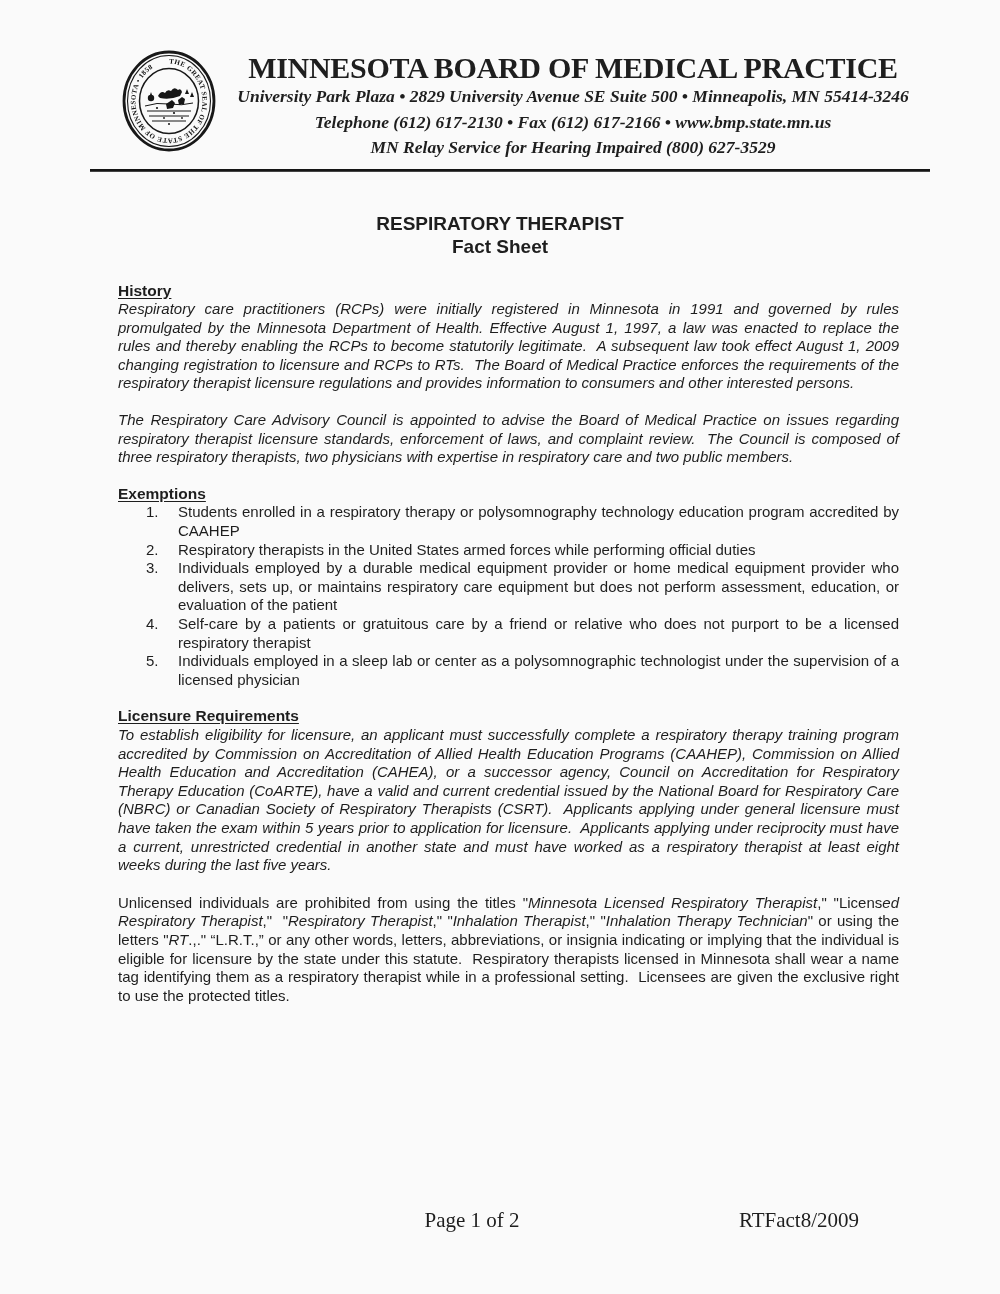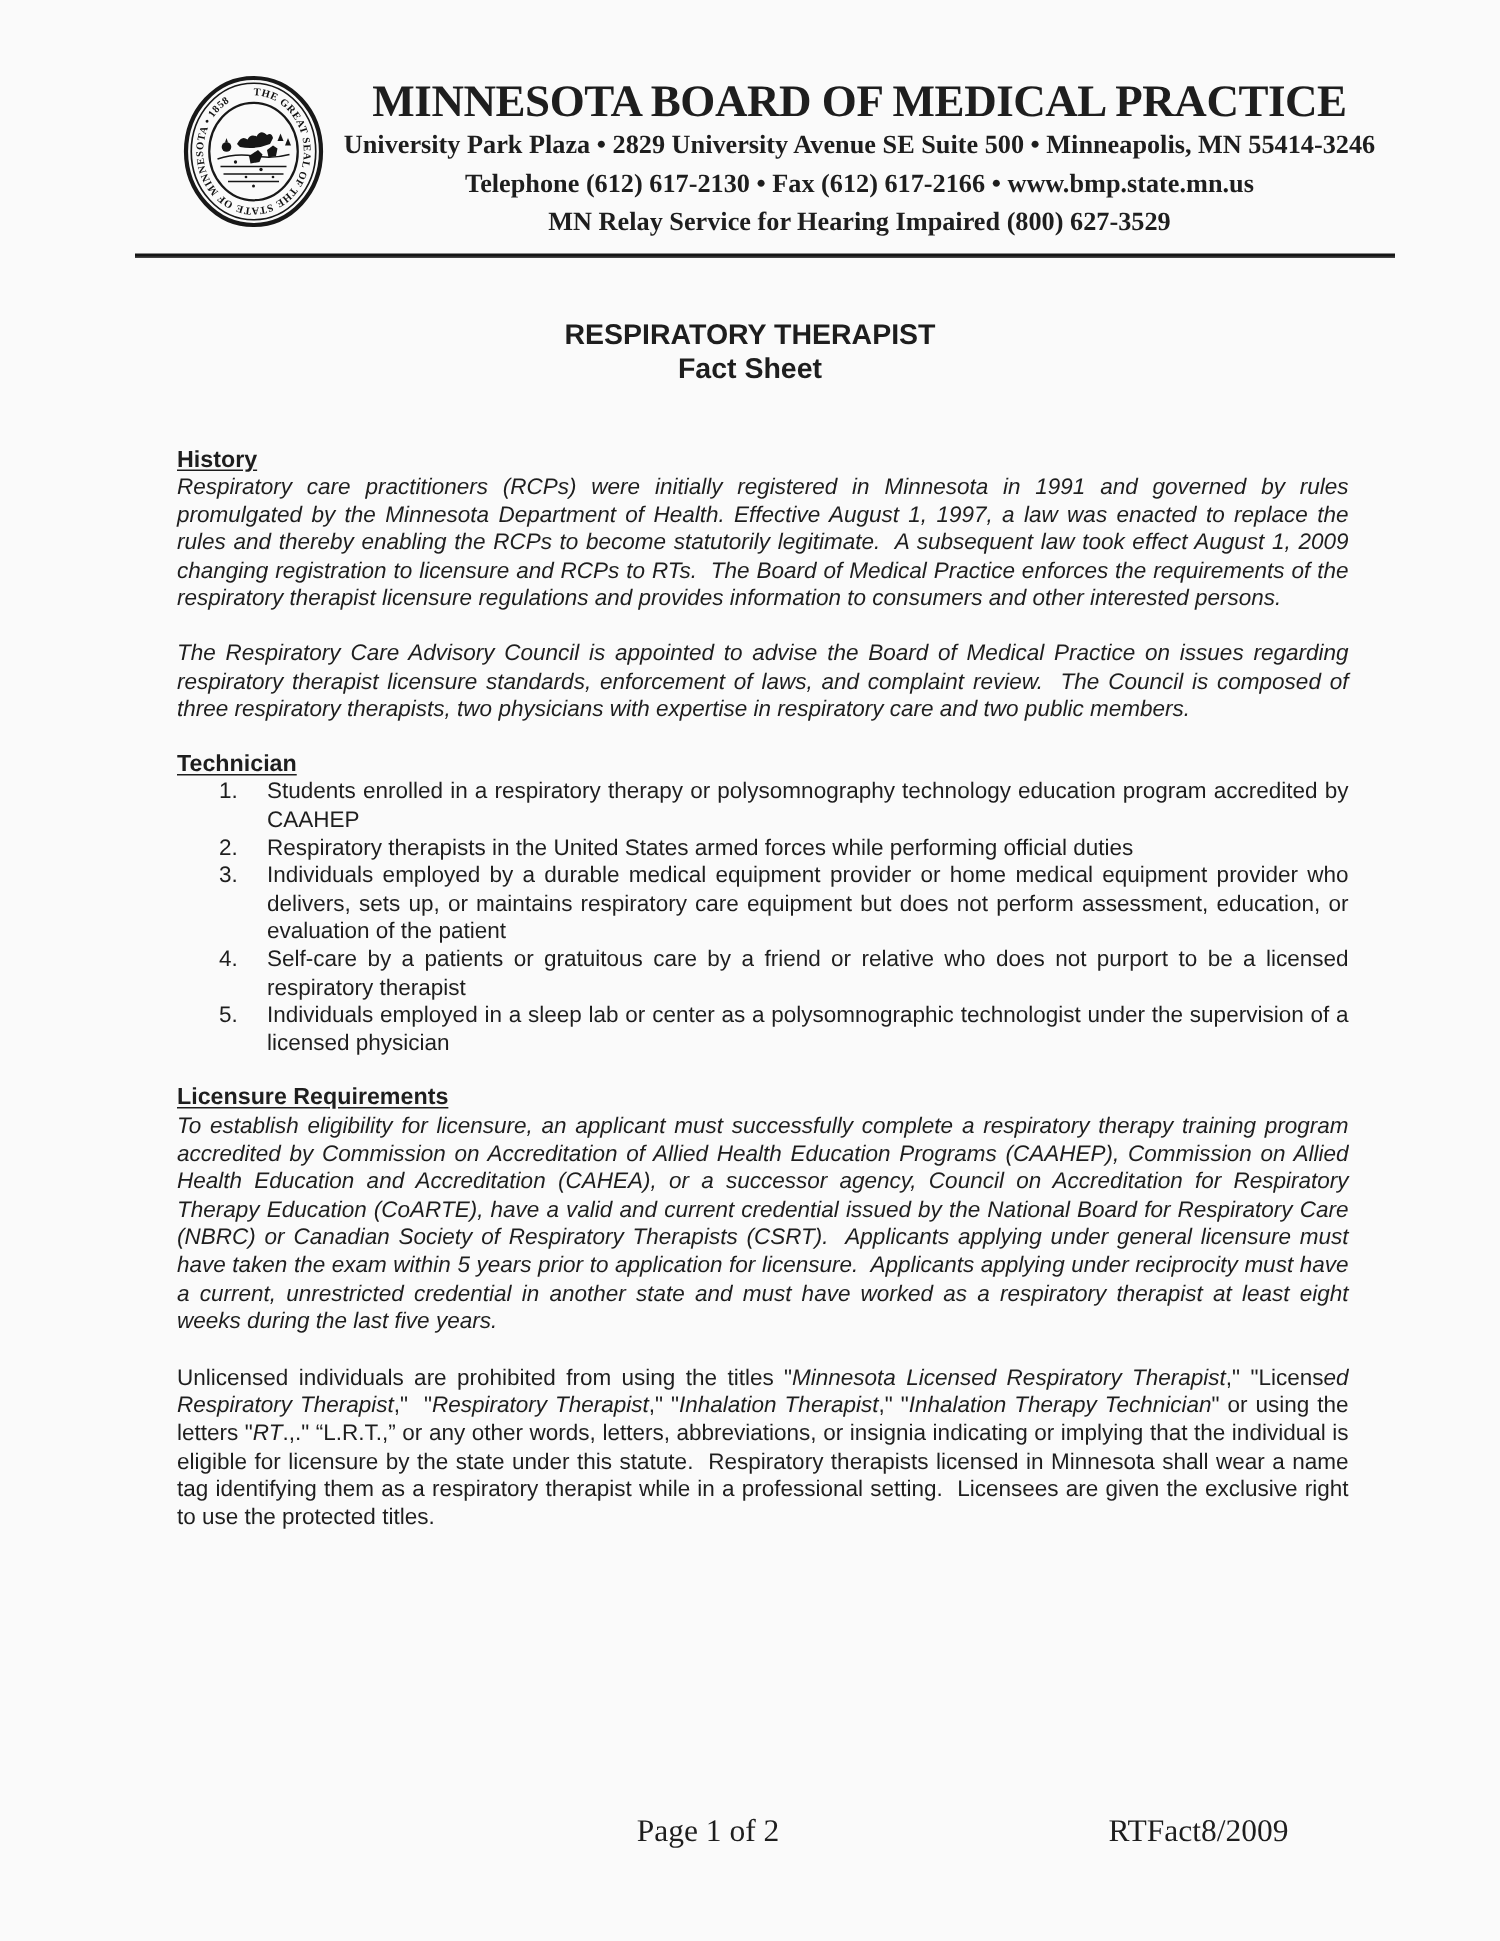--- a/index.html
+++ b/index.html
@@ -27,20 +27,21 @@
   .org-name {
     font-family: "Liberation Serif", serif;
     font-weight: 700;
     font-size: 30px;
     letter-spacing: -0.3px;
     line-height: 32px;
     white-space: nowrap;
   }
   .addr-line {
     font-family: "Liberation Serif", serif;
+    font-style: italic;
     font-weight: 600;
     font-size: 17.5px;
     line-height: 25.5px;
     white-space: nowrap;
   }
   .head-rule {
     height: 3px;
     background: #151515;
     margin: 8px 70px 0 90px;
     border-bottom: 1px solid #444;
@@ -51,21 +52,21 @@
     margin-top: 40px;
     text-align: center;
     font-weight: 700;
     font-size: 19px;
     line-height: 23px;
   }
 
   
   .doc-body {
     padding: 0 101px 0 118px;
-    margin-top: 40px;
+    margin-top: 24px;
     font-size: 15px;
     line-height: 18.6px;
   }
   .doc-section { margin-top: 18px; }
   .doc-section:first-child { margin-top: 0; }
   .sec-heading {
     margin: 0;
     font-size: 15.5px;
     font-weight: 700;
     text-decoration: underline;
@@ -155,21 +156,21 @@
     <section class="doc-section">
       <h2 class="sec-heading">History</h2>
       <p class="sec-para">Respiratory care practitioners (RCPs) were initially registered in Minnesota in 1991 and governed by rules promulgated by the Minnesota Department of Health. Effective August 1, 1997, a law was enacted to replace the rules and thereby enabling the RCPs to become statutorily legitimate.  A subsequent law took effect August 1, 2009 changing registration to licensure and RCPs to RTs.  The Board of Medical Practice enforces the requirements of the respiratory therapist licensure regulations and provides information to consumers and other interested persons.</p>
     </section>
 
     <section class="doc-section">
       <p class="sec-para">The Respiratory Care Advisory Council is appointed to advise the Board of Medical Practice on issues regarding respiratory therapist licensure standards, enforcement of laws, and complaint review.  The Council is composed of three respiratory therapists, two physicians with expertise in respiratory care and two public members.</p>
     </section>
 
     <section class="doc-section">
-      <h2 class="sec-heading">Technician</h2>
+      <h2 class="sec-heading">Exemptions</h2>
       <div class="olist">
         <div class="li-row">
           <span class="li-num">1.</span>
           <span>Students enrolled in a respiratory therapy or polysomnography technology education program accredited by CAAHEP</span>
         </div>
         <div class="li-row">
           <span class="li-num">2.</span>
           <span>Respiratory therapists in the United States armed forces while performing official duties</span>
         </div>
         <div class="li-row">

